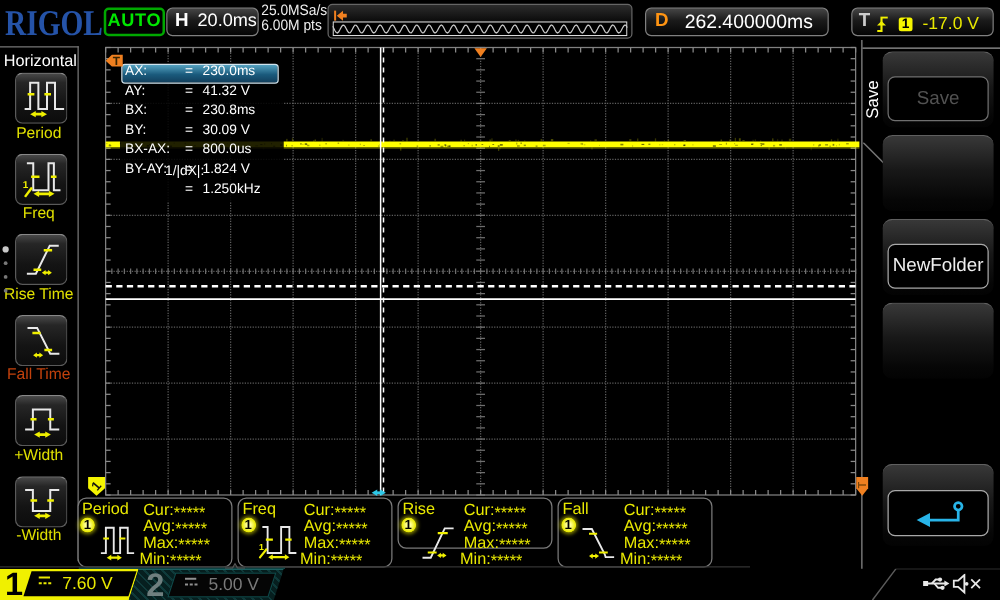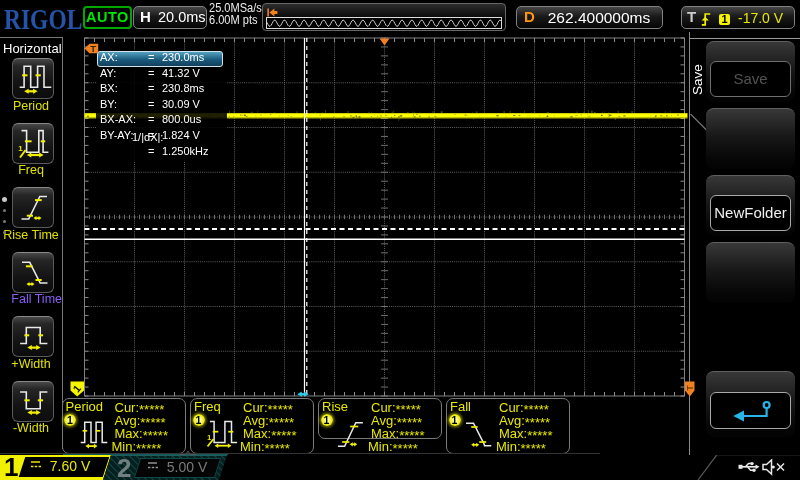--- a/index.html
+++ b/index.html
@@ -704,21 +704,21 @@
       <div class="abs" style="left:12px;top:251.5px;width:40px;height:39px;border:1px solid #5a5a5a;border-top-color:#888;border-radius:6px;background:linear-gradient(#484848,#262626 18%,#141414 60%,#0c0c0c);">
         <svg width="40" height="39" viewBox="0 0 40 39" style="position:absolute;left:0;top:0;">
           <path d="M9,9.3 H16.7 L27.2,30 H34.5" fill="none" stroke="#e8e8e8" stroke-width="1.6"></path>
           <line x1="12.9" y1="13.3" x2="19.5" y2="13.3" stroke="#f0f000" stroke-width="2"></line>
           <line x1="22.5" y1="27" x2="28.7" y2="27" stroke="#f0f000" stroke-width="2"></line>
           <line x1="15.5" y1="31.1" x2="19.5" y2="31.1" stroke="#f0f000" stroke-width="1.8"></line>
           <polygon points="13.5,31.1 16.5,29.0 16.5,33.2" fill="#f0f000"></polygon>
           <polygon points="21.5,31.1 18.5,29.0 18.5,33.2" fill="#f0f000"></polygon>
         </svg>
       </div>
-      <div class="abs" style="left:0;top:292.0px;width:62px;text-align:right;color:#8b5cf6;font-size:12.5px;">Fall Time</div>
+      <div class="abs" style="left:0;top:292.0px;width:62px;text-align:center;color:#c2410c;font-size:12.5px;">Fall Time</div>
       <div class="abs" style="left:12px;top:316px;width:40px;height:39px;border:1px solid #5a5a5a;border-top-color:#888;border-radius:6px;background:linear-gradient(#484848,#262626 18%,#141414 60%,#0c0c0c);">
         <svg width="40" height="39" viewBox="0 0 40 39" style="position:absolute;left:0;top:0;">
           <path d="M7.1,26.5 H13.3 V10.5 H27.2 V26.5 H34.4" fill="none" stroke="#e8e8e8" stroke-width="1.6"></path>
           <line x1="11.4" y1="18.3" x2="16.2" y2="18.3" stroke="#f0f000" stroke-width="2"></line>
           <line x1="25.3" y1="18.3" x2="30.1" y2="18.3" stroke="#f0f000" stroke-width="2"></line>
           <line x1="17.8" y1="30.6" x2="24.2" y2="30.6" stroke="#f0f000" stroke-width="2.2"></line>
           <polygon points="14.3,30.6 18.8,28.1 18.8,33.1" fill="#f0f000"></polygon>
           <polygon points="27.7,30.6 23.2,28.1 23.2,33.1" fill="#f0f000"></polygon>
         </svg>
       </div>

